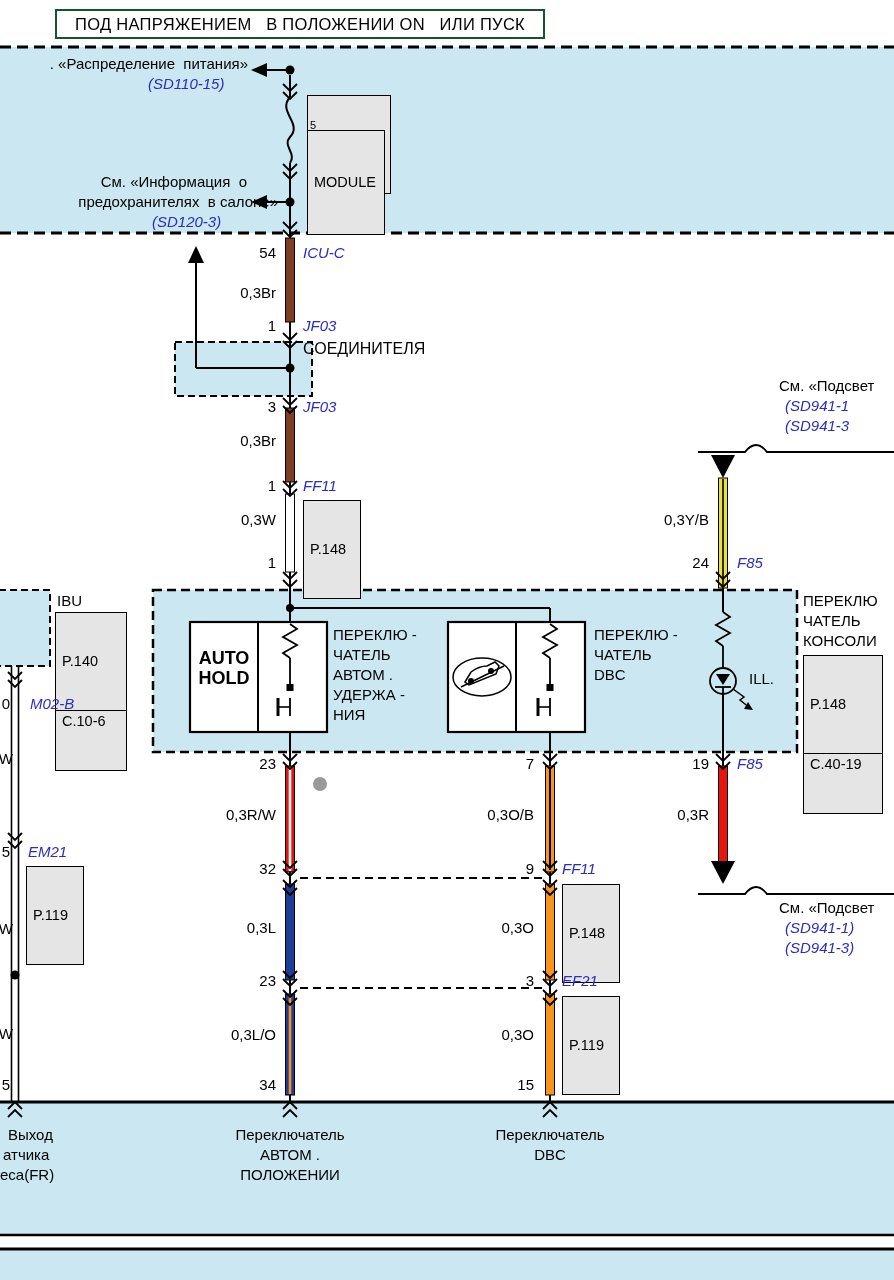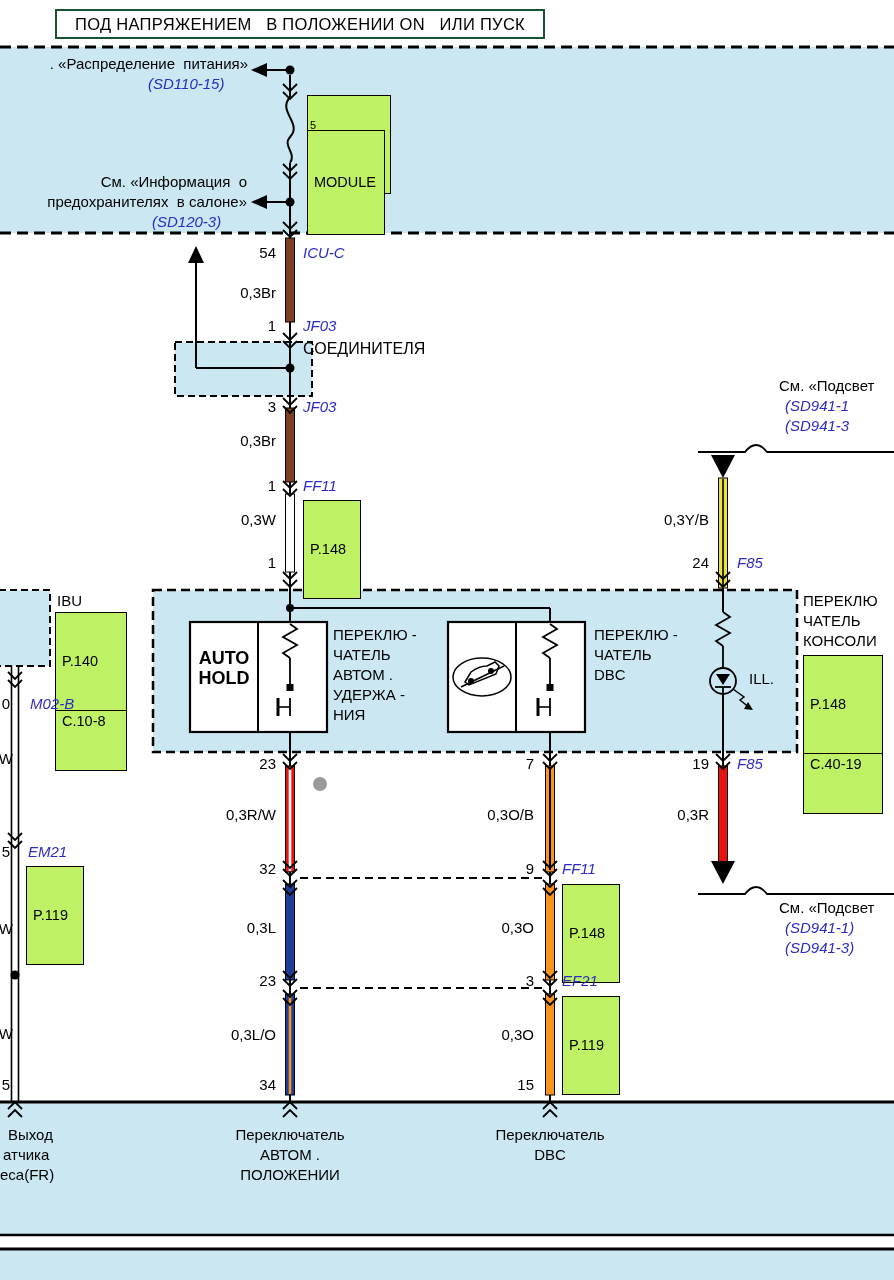--- a/index.html
+++ b/index.html
@@ -6,21 +6,21 @@
   .stage{position:relative;width:894px;height:1280px;background:#fff;overflow:hidden;
          font-family:"Liberation Sans",sans-serif;color:#000;}
   svg.layer{position:absolute;left:0;top:0;}
   .t{position:absolute;font-size:15px;line-height:18px;white-space:pre;color:#000;}
   .b{color:#2c2cc4;font-style:italic;}
   .small{font-size:11px;line-height:12px;}
   .cap{font-size:16px;}
   .title{position:absolute;left:55px;top:9px;width:486px;height:26px;border:2px solid #14532d;
          background:#fff;display:flex;align-items:center;justify-content:center;
          font-size:16.5px;letter-spacing:.3px;white-space:pre;}
-  .box{position:absolute;background:#bef264;border:1.8px solid #000;font-size:14.5px;line-height:19px;white-space:pre;}
+  .box{position:absolute;background:#e5e5e5;border:1.8px solid #000;font-size:14.5px;line-height:19px;white-space:pre;}
   .box .row{padding:1px 6px;}
   .box .row + .row{border-top:1.7px solid #000;}
   .ah{position:absolute;width:68px;text-align:center;font-weight:bold;font-size:18px;line-height:20px;white-space:pre;}
   .ctr{text-align:center;}
 </style>
 </head>
 <body>
 
 <div class="stage">
 
@@ -209,21 +209,21 @@
   <div class="t" style="right:646px;top:55px">. «Распределение  питания»</div>
   <div class="t b" style="left:148px;top:75px">(SD110-15)</div>
   <div class="box" style="left:307px;top:95px;width:82px;">
     <div class="row">F21 7,5A</div>
   </div>
   <div class="t small" style="left:310px;top:119px">5</div>
   <div class="box" style="left:307px;top:130px;width:76px;">
     <div class="row" style="padding:4px 6px">MODULE</div>
   </div>
   <div class="t" style="right:647px;top:173px">См. «Информация  о</div>
-  <div class="t" style="right:647px;top:193px">предохранителях  в салоне»</div>
+  <div class="t" style="right:616px;top:193px">предохранителях  в салоне»</div>
   <div class="t b" style="left:152px;top:213px">(SD120-3)</div>
 
   <div class="t" style="right:618px;top:244px">54</div>
   <div class="t b" style="left:303px;top:244px">ICU-C</div>
   <div class="t" style="right:618px;top:284px">0,3Br</div>
   <div class="t" style="right:618px;top:317px">1</div>
   <div class="t b" style="left:303px;top:317px">JF03</div>
   <div class="t cap" style="left:303px;top:340px">СОЕДИНИТЕЛЯ</div>
   <div class="t" style="right:618px;top:398px">3</div>
   <div class="t b" style="left:303px;top:398px">JF03</div>
@@ -258,21 +258,21 @@
   <div class="t" style="left:803px;top:612px">ЧАТЕЛЬ</div>
   <div class="t" style="left:803px;top:632px">КОНСОЛИ</div>
   <div class="box" style="left:803px;top:655px;width:78px;">
     <div class="row">P.148</div>
     <div class="row">C.40-19</div>
   </div>
 
   <div class="t" style="left:57px;top:592px">IBU</div>
   <div class="box" style="left:55px;top:612px;width:70px;">
     <div class="row">P.140</div>
-    <div class="row">C.10-8</div>
+    <div class="row">C.10-6</div>
   </div>
   <div class="t" style="right:884px;top:695px">0</div>
   <div class="t b" style="left:30px;top:695px">M02-B</div>
   <div class="t" style="right:881px;top:750px">W</div>
   <div class="t" style="right:884px;top:843px">5</div>
   <div class="t b" style="left:28px;top:843px">EM21</div>
   <div class="box" style="left:26px;top:866px;width:56px;">
     <div class="row">P.119</div>
   </div>
   <div class="t" style="right:881px;top:920px">W</div>

